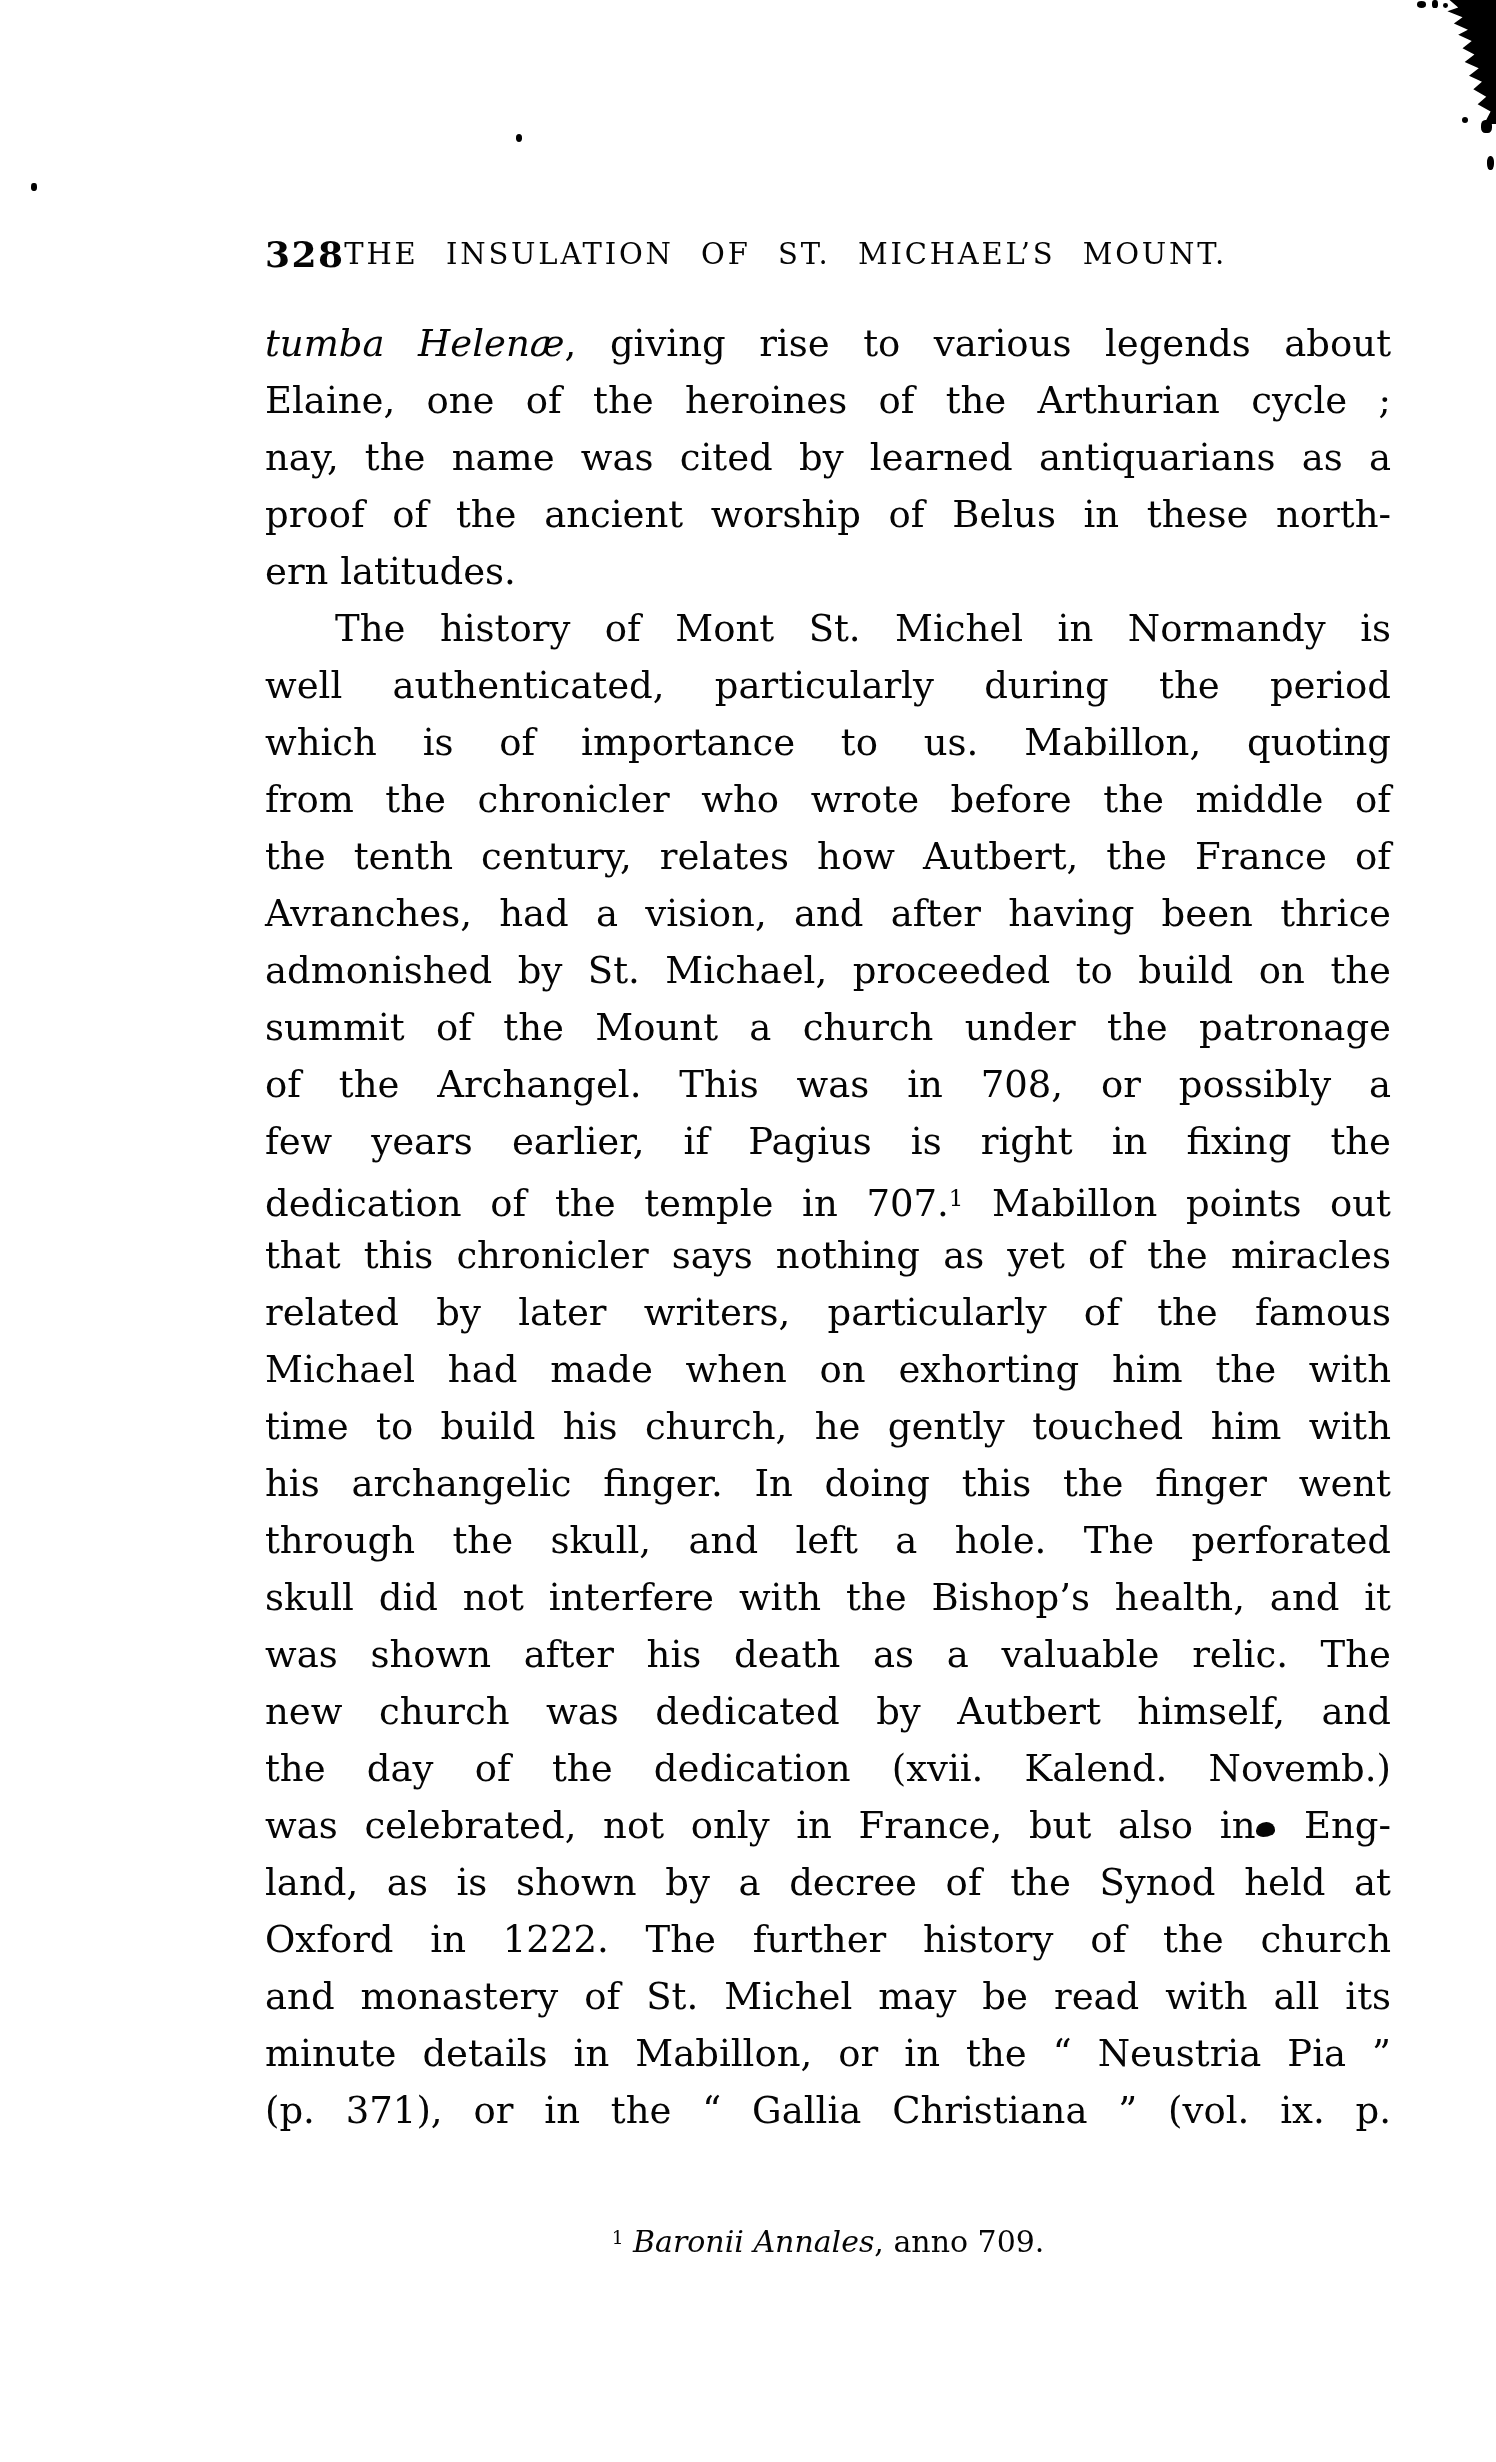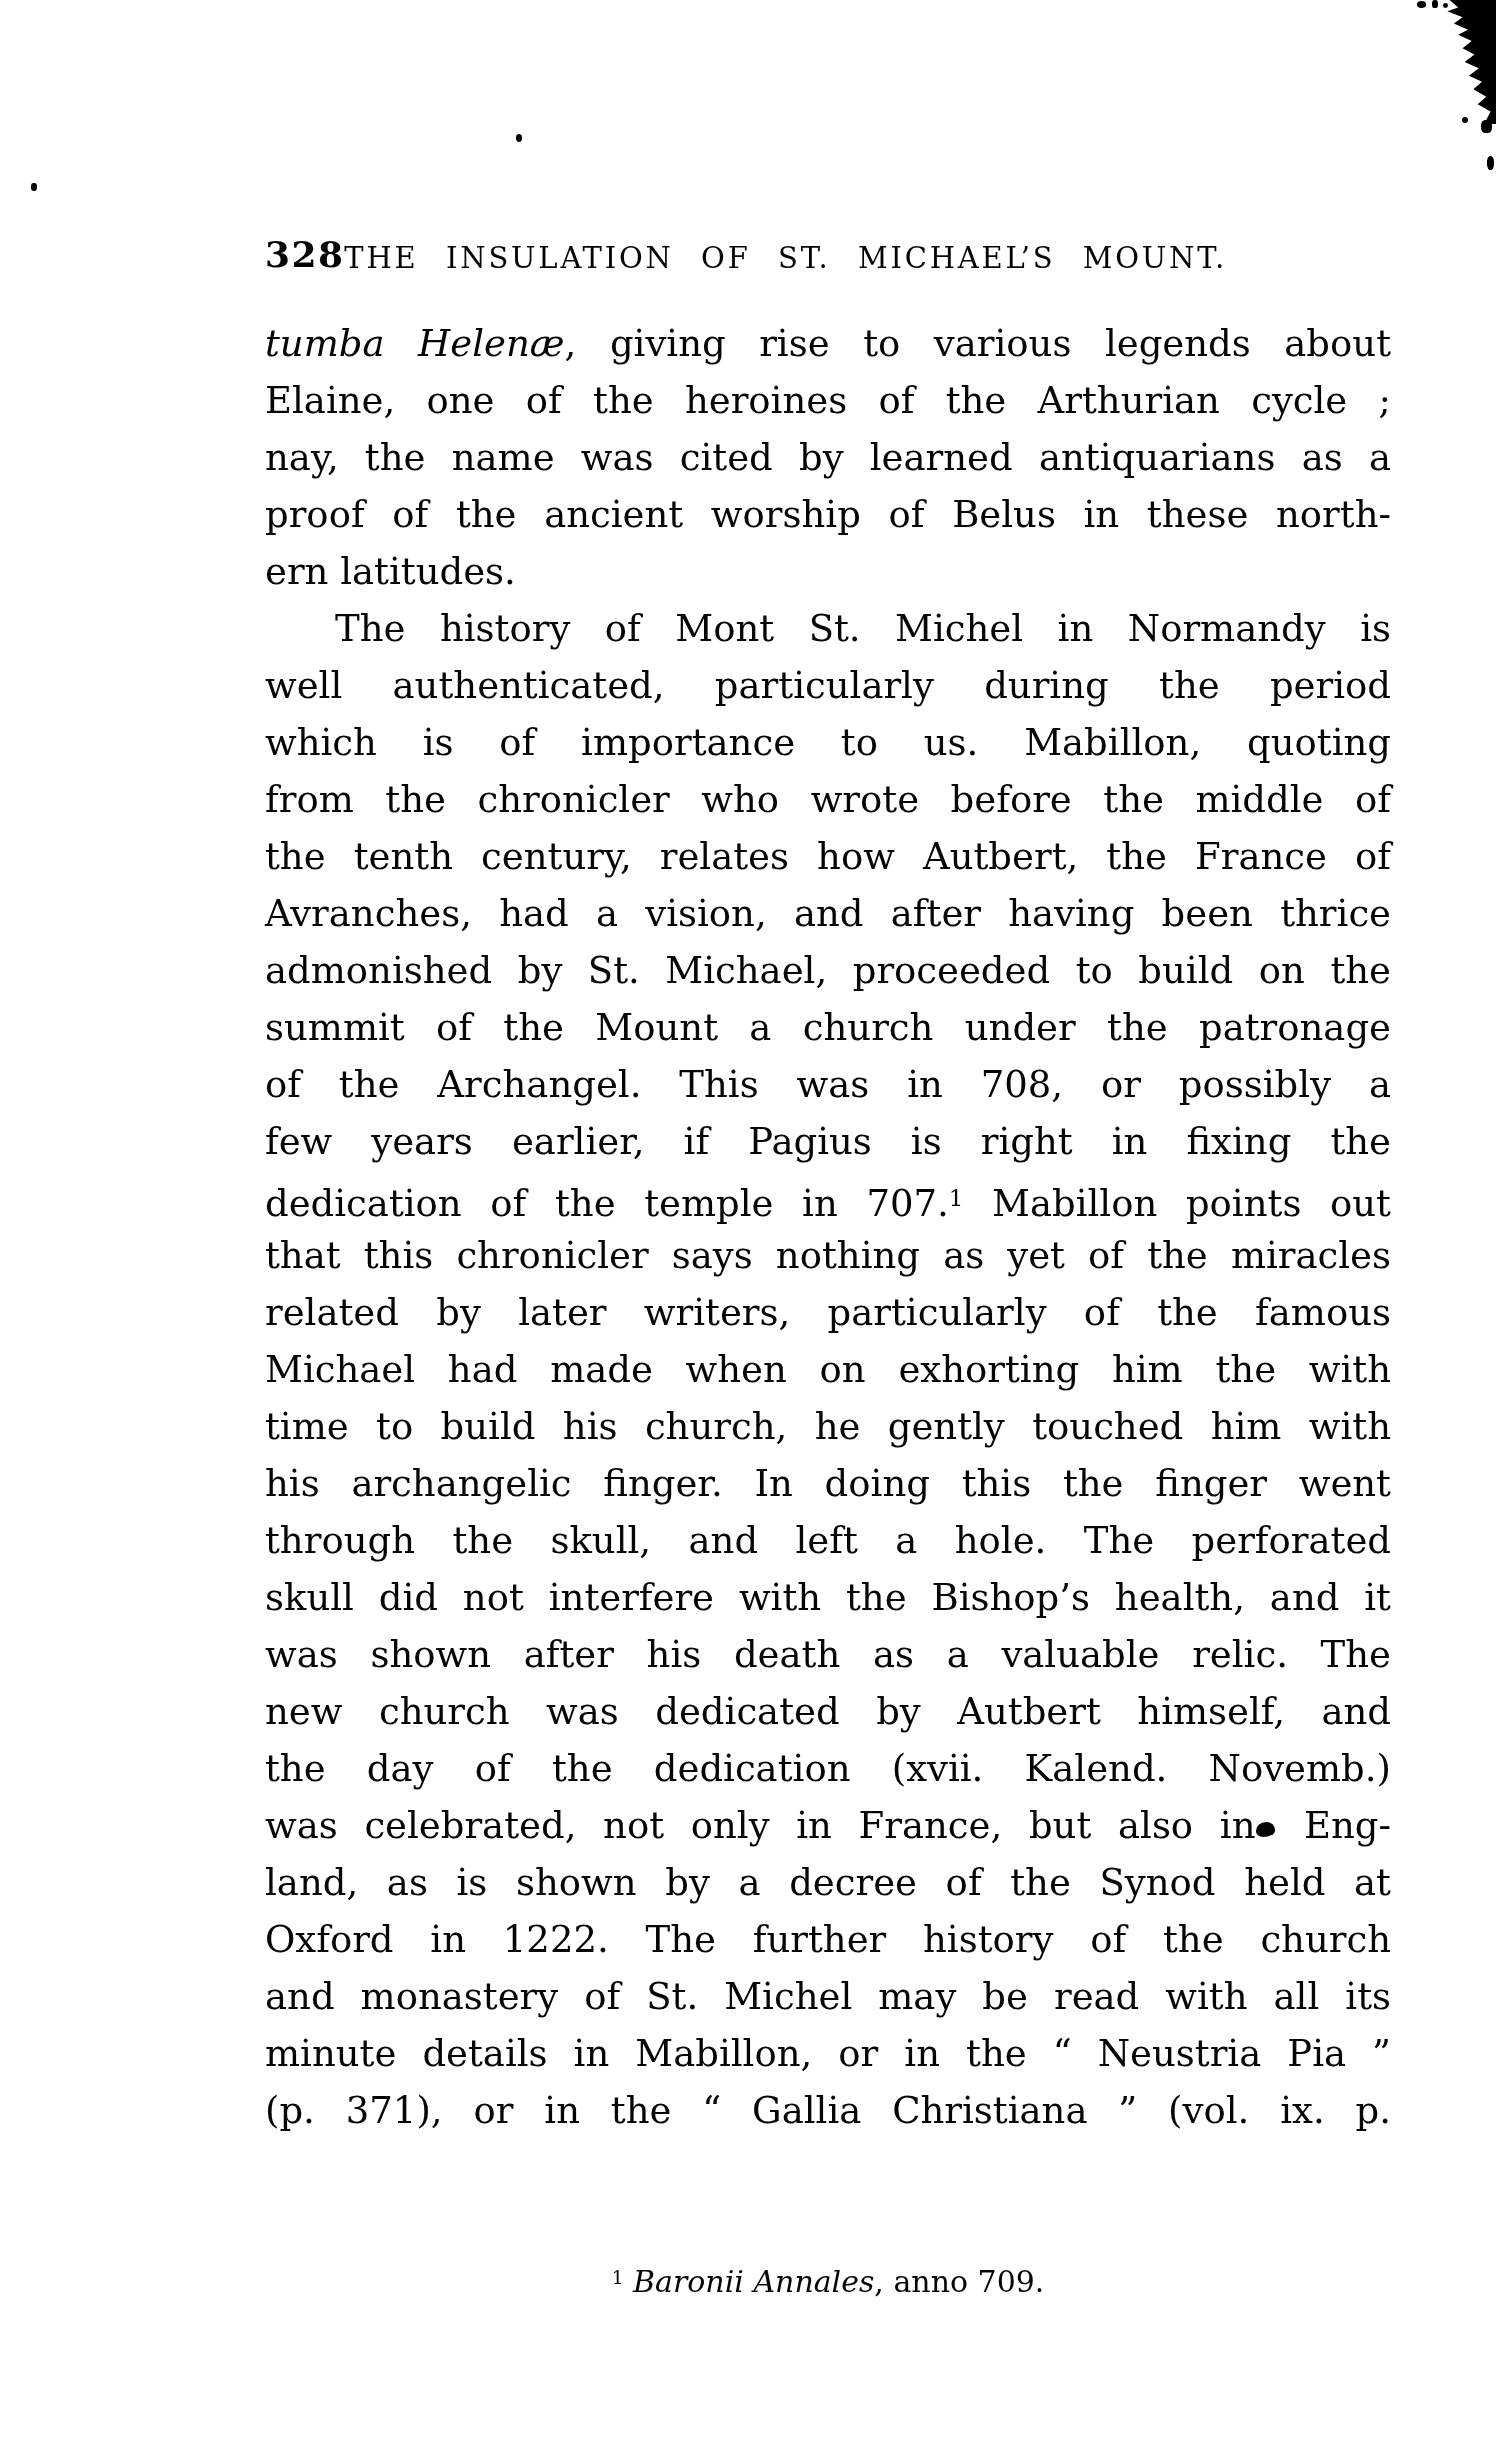--- a/index.html
+++ b/index.html
@@ -7,21 +7,21 @@
     position:relative;
     width:1496px;height:2462px;
     background:#ffffff;
     color:#050505;
     font-family:"DejaVu Serif", serif;
     overflow:hidden;
   }
   
   .running-header{
     position:absolute;left:265px;top:233px;width:1127px;
-    display:flex;align-items:flex-end;
+    display:flex;align-items:center;
     white-space:nowrap;
   }
   .page-number{
     font-size:36px;font-weight:bold;letter-spacing:1.4px;
   }
   .running-title{
     font-size:29px;
     letter-spacing:2.8px;word-spacing:15.4px;
   }
   
@@ -44,21 +44,21 @@
     font-size:62%;vertical-align:0.45em;letter-spacing:0;
   }
   .seg-blob{
     display:inline-block;width:19px;height:14.7px;background:#050505;
     border-radius:55% 45% 62% 38% / 60% 55% 45% 40%;
     vertical-align:1.4px;margin:0 2.1px 0 0.7px;
   }
   
   .footnote{
     position:absolute;left:265px;top:2224px;width:1126px;
-    font-size:30px;text-align:center;margin-top:40px;
+    font-size:30px;text-align:center;
   }
   
   .artifact{position:absolute;background:#000;}
   .blob-main{
     right:0;top:0;width:54px;height:124px;
     clip-path:polygon(100% 0,14% 0,30% 6%,10% 9%,38% 14%,22% 19%,48% 24%,30% 28%,
       55% 33%,38% 39%,60% 44%,42% 50%,68% 55%,50% 61%,74% 66%,58% 72%,
       82% 78%,66% 84%,90% 90%,78% 100%,100% 100%);
   }
   .blob-sat1{ right:4.2px;top:120px;width:10.5px;height:13.3px;border-radius:40%; }

